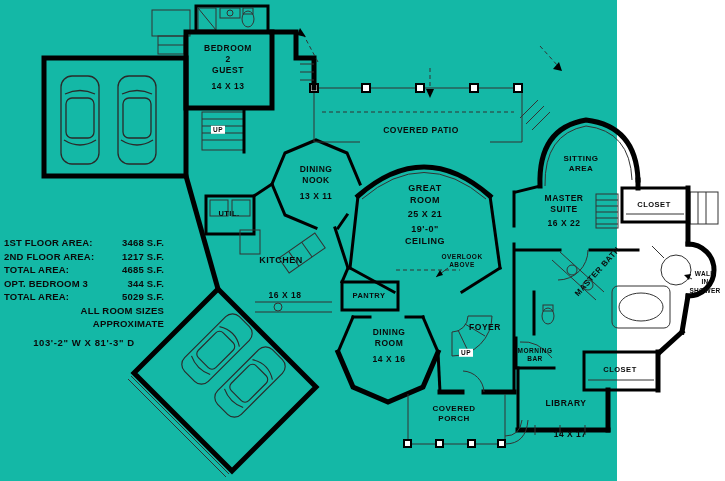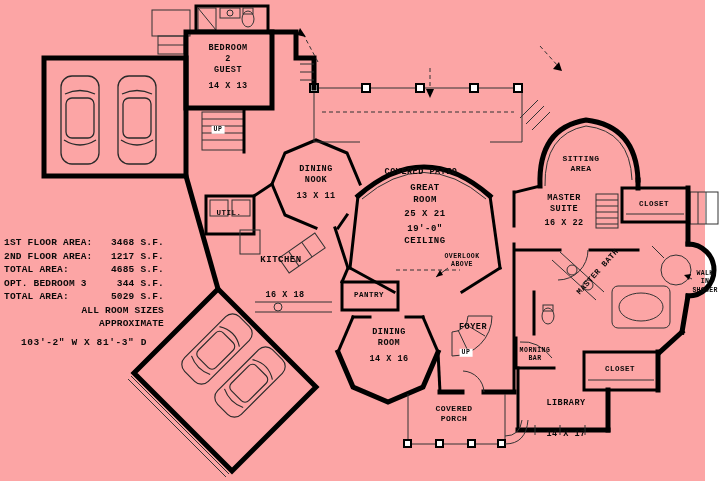--- a/index.html
+++ b/index.html
@@ -1,18 +1,18 @@
 <!DOCTYPE html>
 <html><head>
 <meta charset="utf-8">
 <style>
   *{margin:0;padding:0;box-sizing:border-box}
   html,body{width:725px;height:481px;background:#ffffff;overflow:hidden}
-  .plan{position:relative;width:705px;height:481px;background:#fca5a5;
-        font-family:Liberation Mono, monospace;color:#0a0a0a}
+  .plan{position:relative;width:617px;height:481px;background:#14b8a6;
+        font-family:Liberation Sans, sans-serif;color:#0a0a0a}
   .plan svg{position:absolute;left:0;top:0}
   .room-label{position:absolute;transform:translate(-50%,-50%);text-align:center;
       font-weight:bold;font-size:8.5px;line-height:1.3;letter-spacing:.5px;
       white-space:nowrap;color:#0a0a0a}
   .room-label .size{margin-top:5px}
   .bg{background:#fff;padding:0 2px}
   .rot{transform:translate(-50%,-50%) rotate(-48deg)}
   .stats{position:absolute;left:4px;top:236px;width:160px;font-weight:bold;
       font-size:9.5px;line-height:13.5px;letter-spacing:.2px}
   .stat-line{display:flex;justify-content:space-between}
@@ -276,21 +276,21 @@
 <div class="room-label" style="left:229px;top:214px;font-size:7.5px">
   <div>UTIL.</div>
 </div>
 
 <div class="room-label" style="left:316px;top:183px;">
   <div>DINING</div>
   <div>NOOK</div>
   <div class="size">13 X 11</div>
 </div>
 
-<div class="room-label" style="left:421px;top:131px;margin-top:42px;">
+<div class="room-label" style="left:421px;top:131px;">
   <div>COVERED PATIO</div>
 </div>
 
 <div class="room-label" style="left:425px;top:215px;font-size:9px">
   <div>GREAT</div>
   <div>ROOM</div>
   <div class="size" style="margin-top:3px">25 X 21</div>
   <div style="margin-top:3px">19'-0"</div>
   <div>CEILING</div>
 </div>
@@ -335,21 +335,21 @@
   <div>IN</div>
   <div>SHOWER</div>
 </div>
 
 <div class="room-label" style="left:389px;top:346px;">
   <div>DINING</div>
   <div>ROOM</div>
   <div class="size">14 X 16</div>
 </div>
 
-<div class="room-label" style="left:473px;top:328px;">
+<div class="room-label" style="left:485px;top:328px;">
   <div>FOYER</div>
 </div>
 
 <div class="room-label bg" style="left:466px;top:353px;font-size:6.5px">
   <div>UP</div>
 </div>
 
 <div class="room-label" style="left:535px;top:355px;font-size:6.5px">
   <div>MORNING</div>
   <div>BAR</div>

